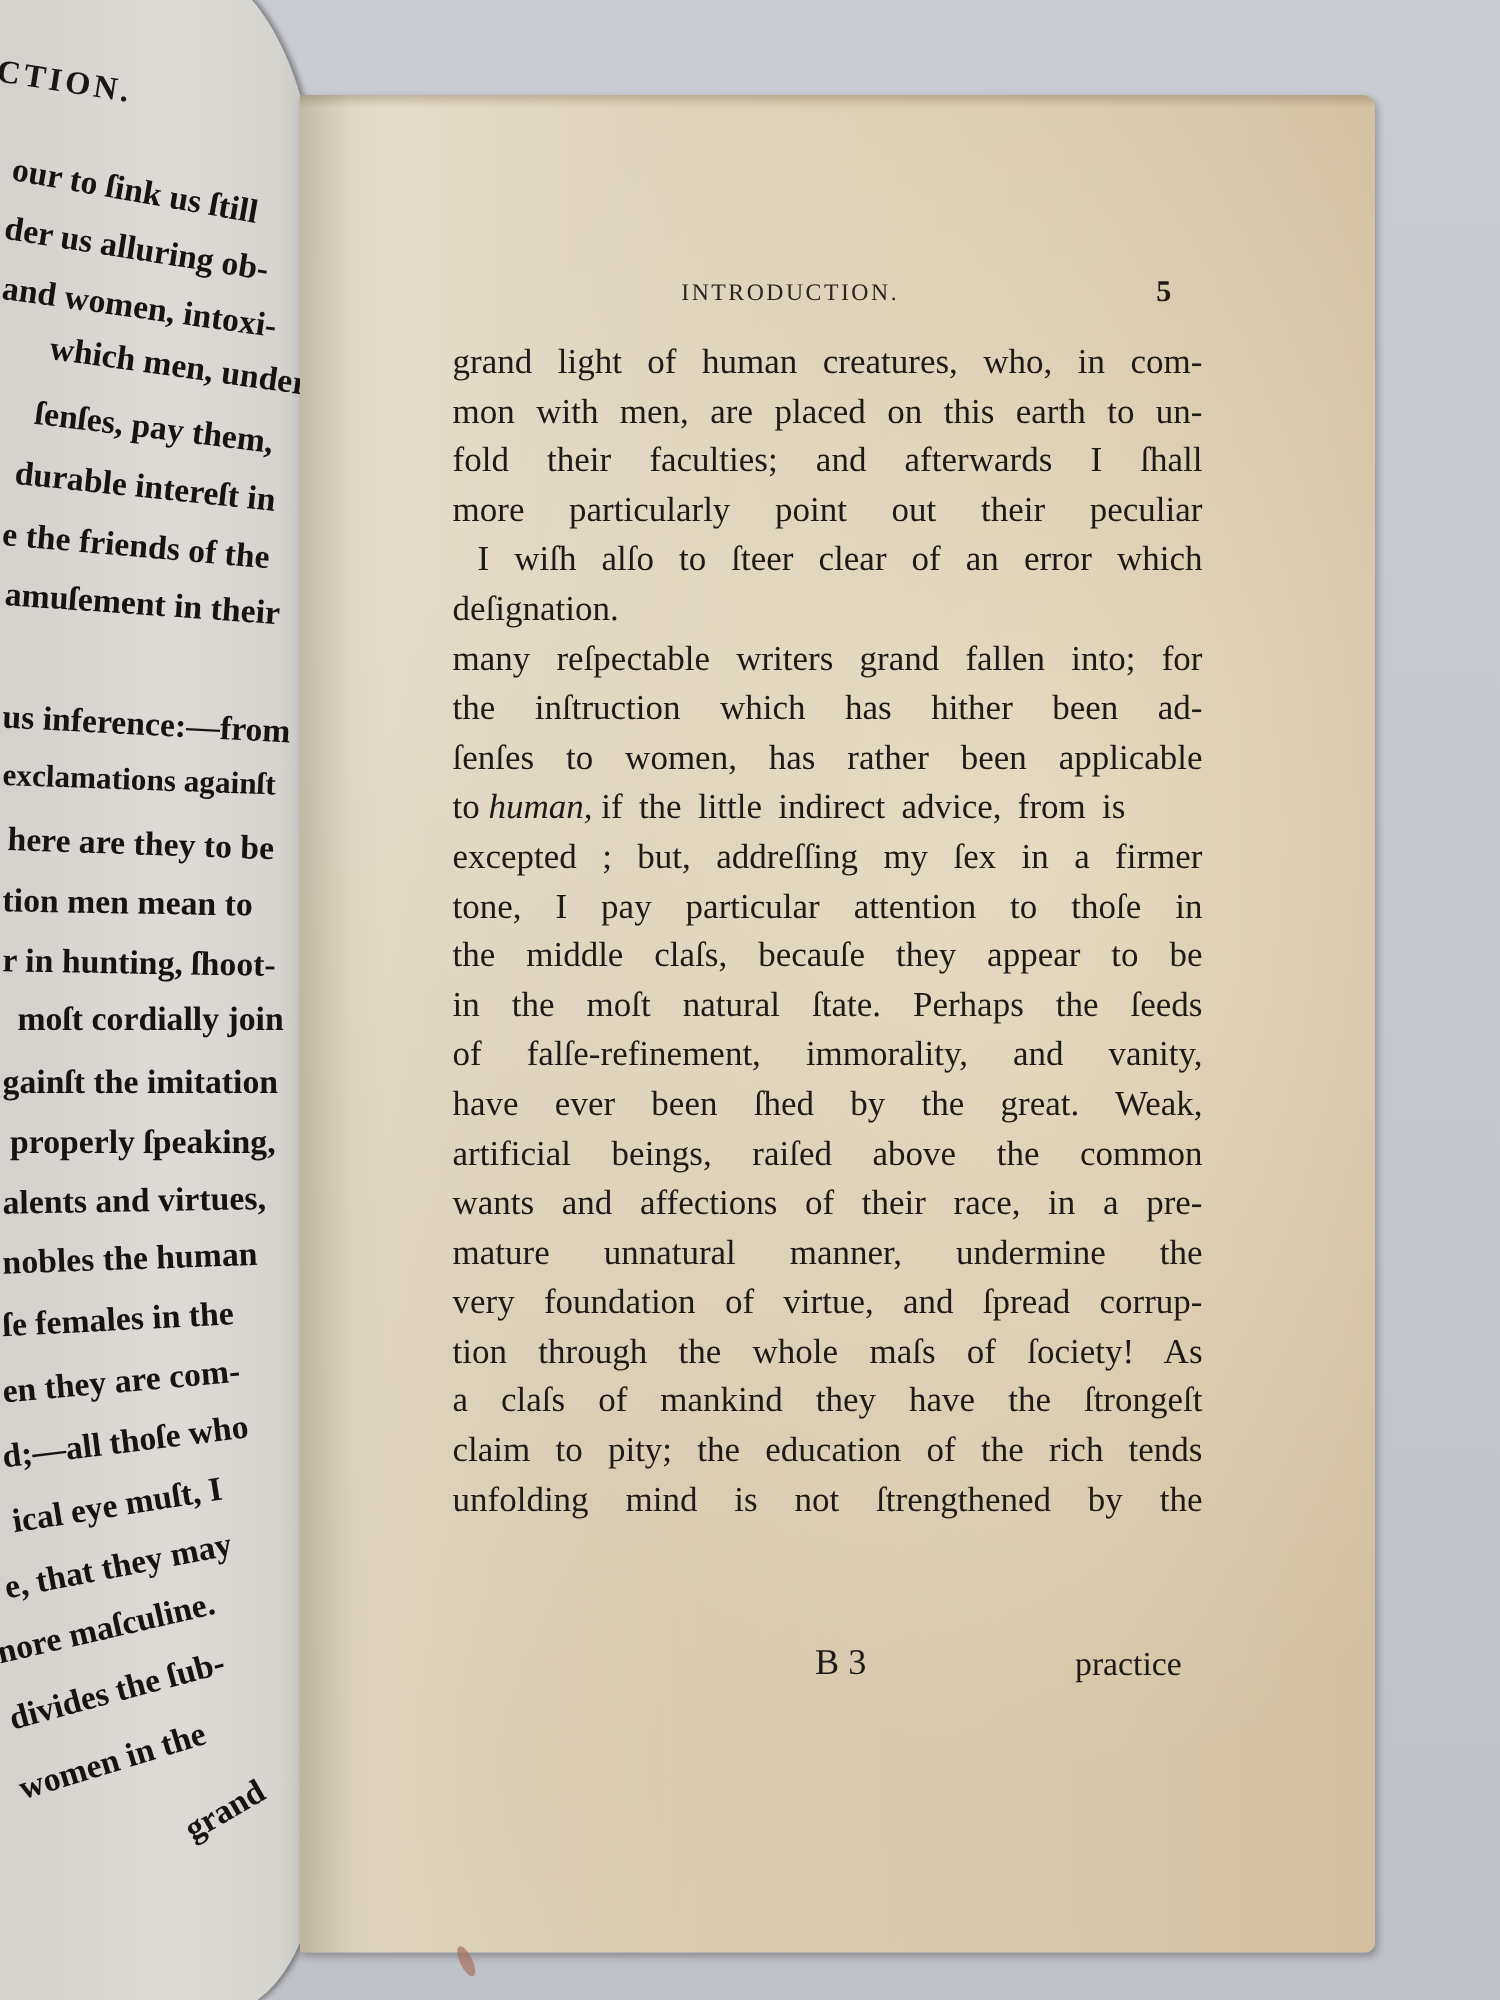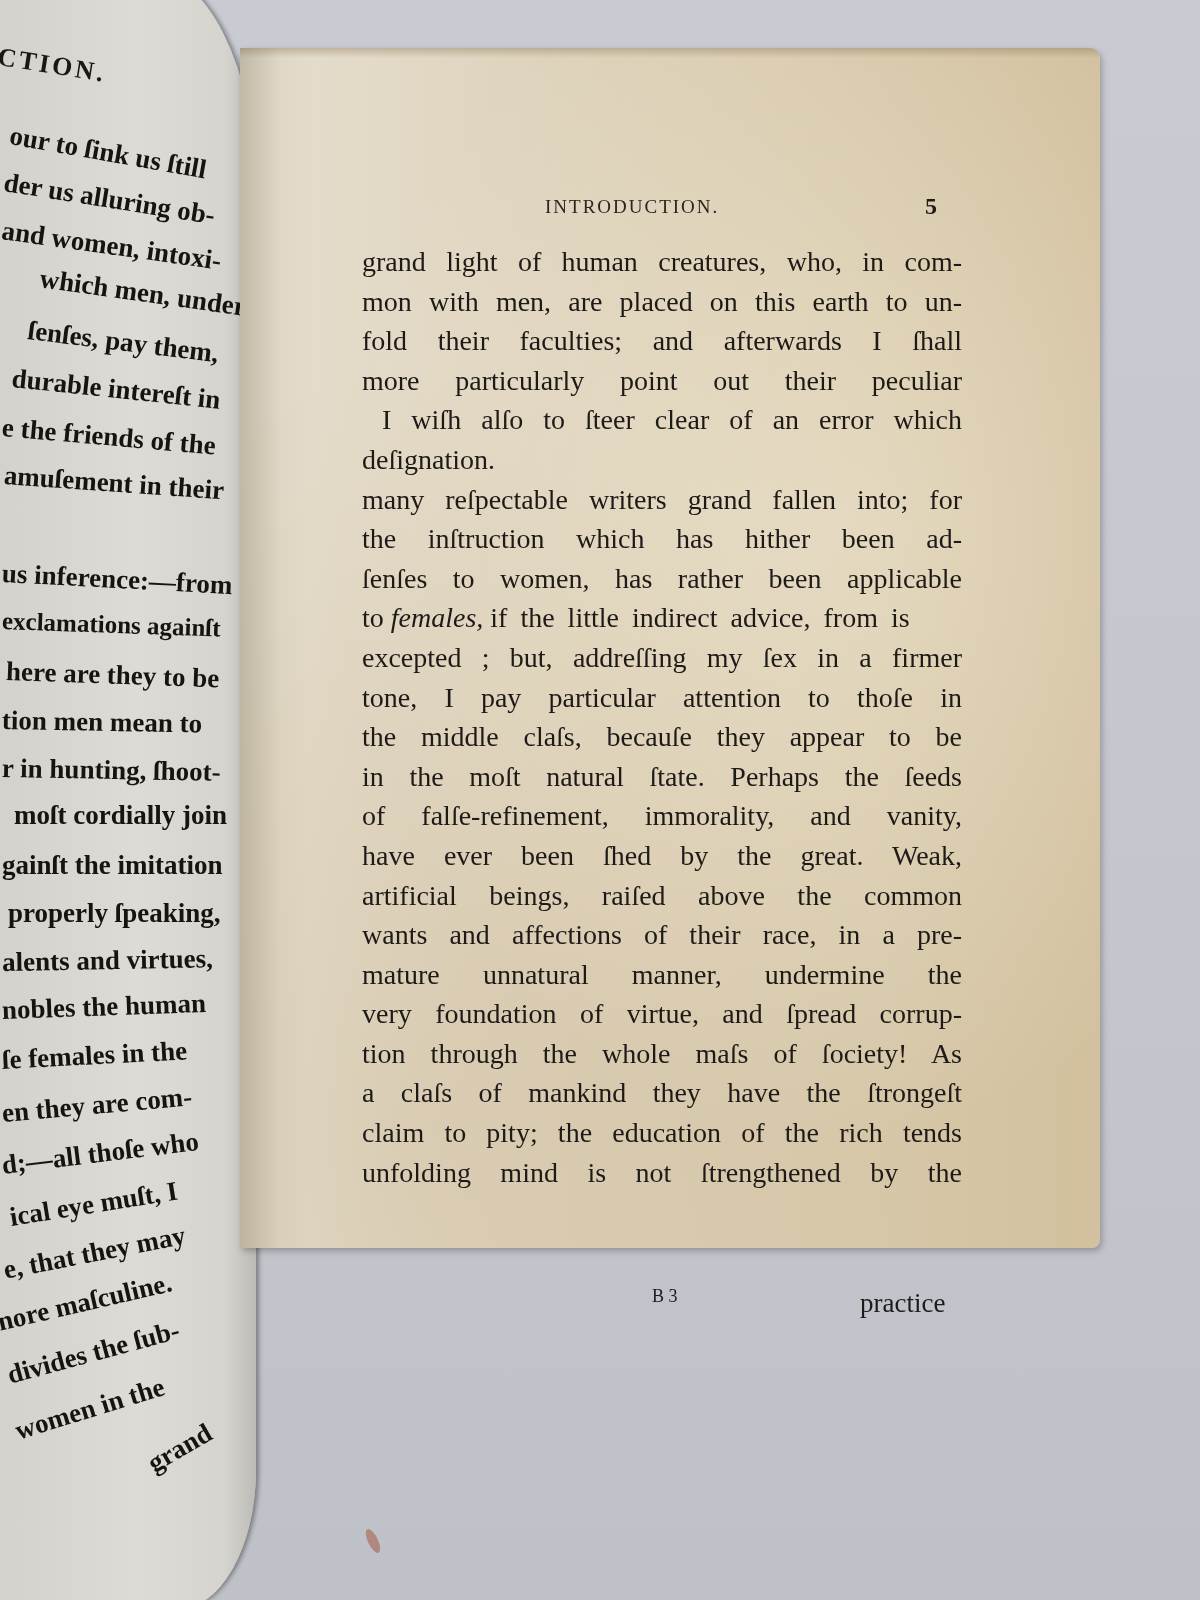--- a/index.html
+++ b/index.html
@@ -3,21 +3,21 @@
 <meta charset="utf-8">
 <style>
   html, body { margin: 0; padding: 0; }
   body {
     width: 1200px; height: 1600px; overflow: hidden; position: relative;
     background: linear-gradient(180deg, #c9cbd2 0%, #c4c6cd 60%, #bfc1c8 100%);
     font-family: "Liberation Serif", "DejaVu Serif", serif;
   }
   
   .right-page {
-    position: absolute; left: 240px; top: 48px; width: 860px; height: 1200px;
+    position: absolute; left: 240px; top: 76px; width: 860px; height: 1486px;
     background:
       radial-gradient(ellipse at 70% 40%, rgba(255,250,235,0.35), rgba(0,0,0,0) 60%),
       radial-gradient(ellipse at 20% 90%, rgba(180,150,100,0.18), rgba(0,0,0,0) 50%),
       linear-gradient(90deg, #d9d2c0 0%, #e4dccb 8%, #ddd1b9 40%, #d6c7a8 75%, #d2c09e 100%);
     border-radius: 0 10px 8px 0;
     box-shadow: 2px 3px 6px rgba(0,0,0,0.25);
   }
   .right-page::before {
     content: ""; position: absolute; left: 0; top: 0; bottom: 0; width: 40px;
     background: linear-gradient(90deg, rgba(120,110,90,0.25), rgba(0,0,0,0));
@@ -37,21 +37,21 @@
   }
   .body-text {
     position: absolute; left: 122px; top: 194px; width: 600px;
     font-size: 28px; line-height: 39.6px; color: #1e1a17;
   }
   .body-text .line { display: block; text-align: justify; text-align-last: justify; white-space: nowrap; }
   .body-text .line.last { text-align-last: left; }
   .body-text .line.indent { padding-left: 20px; }
   .body-text em { font-style: italic; }
   .signature {
-    position: absolute; top: 1238px; left: 412px; font-size: 18px; color: #1e1a17;
+    position: absolute; top: 1238px; left: 412px; font-size: 29px; color: #1e1a17;
   }
   .catchword {
     position: absolute; top: 1240px; left: 620px; font-size: 27px; color: #1e1a17;
   }
   .stain {
     position: absolute; left: 128px; top: 1480px; width: 10px; height: 26px;
     background: #a87060; border-radius: 50%; transform: rotate(-25deg); opacity: 0.7;
   }
   
   .left-page {
@@ -113,21 +113,21 @@
     <span class="line">mon with men, are placed on this earth to un-</span>
     <span class="line">fold their faculties; and afterwards I ſhall</span>
     <span class="line">more particularly point out their peculiar</span>
     <span class="line indent">I wiſh alſo to ſteer clear of an error which</span>
     <span class="line last">deſignation.</span>
     <span class="line">many reſpectable writers grand fallen into; for</span>
     <span class="line">the inſtruction which has hither been ad-</span>
     <span class="line">ſenſes to women, has rather been applicable</span>
     <span class="line" style="text-align-last:left;">
       <span>to</span>
-      <em>females,</em>
+      <em>human,</em>
       <span style="word-spacing:6px;">if the little indirect advice, from is</span>
     </span>
     <span class="line">excepted ; but, addreſſing my ſex in a firmer</span>
     <span class="line">tone, I pay particular attention to thoſe in</span>
     <span class="line">the middle claſs, becauſe they appear to be</span>
     <span class="line">in the moſt natural ſtate.  Perhaps the ſeeds</span>
     <span class="line">of falſe-refinement, immorality, and vanity,</span>
     <span class="line">have ever been ſhed by the great.  Weak,</span>
     <span class="line">artificial beings, raiſed above the common</span>
     <span class="line">wants and affections of their race, in a pre-</span>

